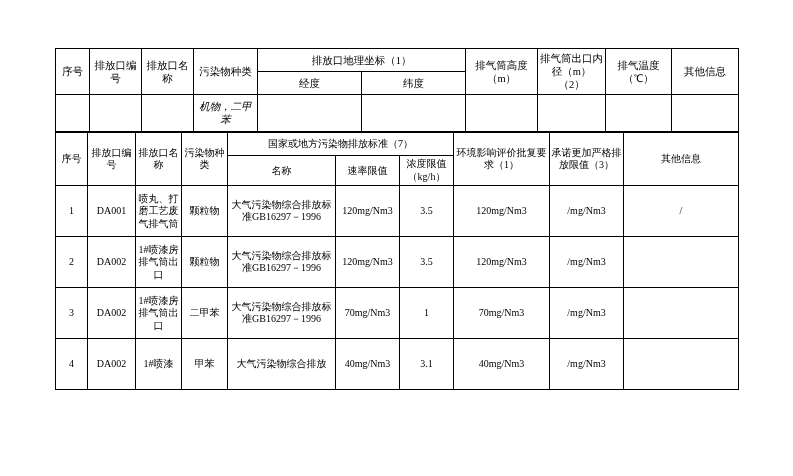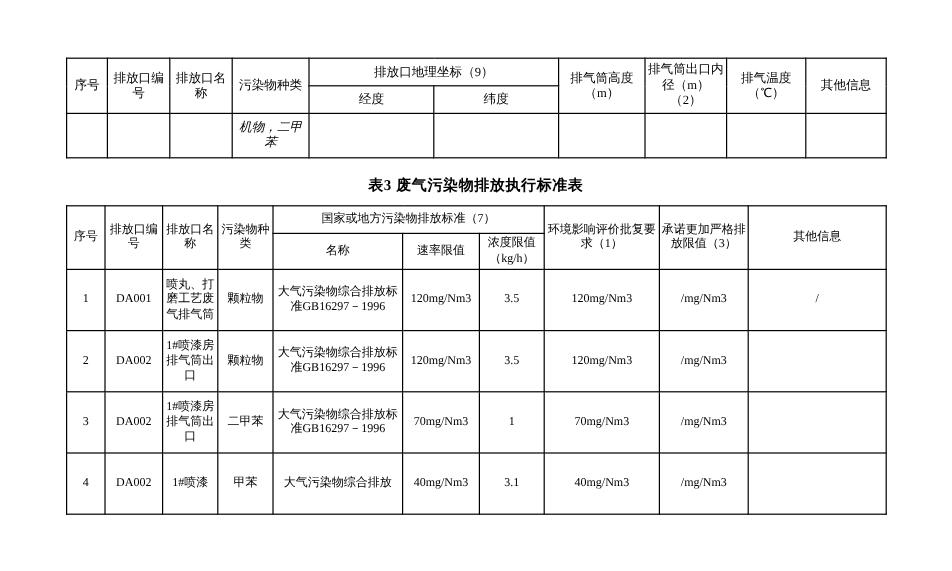--- a/index.html
+++ b/index.html
@@ -100,21 +100,21 @@
       <col style="width:68px">
       <col style="width:66px">
       <col style="width:67px">
     </colgroup>
     <tbody>
       <tr class="hdr">
         <td rowspan="2">序号</td>
         <td rowspan="2" class="cell-narrow">排放口编号</td>
         <td rowspan="2" class="cell-narrow">排放口名称</td>
         <td rowspan="2" class="cell-narrow">污染物种类</td>
-        <td colspan="2">排放口地理坐标（9）</td>
+        <td colspan="2">排放口地理坐标（1）</td>
         <td rowspan="2">排气筒高度（m）</td>
         <td rowspan="2">排气筒出口内径（m）（2）</td>
         <td rowspan="2">排气温度（℃）</td>
         <td rowspan="2">其他信息</td>
       </tr>
       <tr class="hdr">
         <td>经度</td>
         <td>纬度</td>
       </tr>
       <tr class="data-row">
@@ -126,21 +126,20 @@
         <td></td>
         <td></td>
         <td></td>
         <td></td>
         <td></td>
       </tr>
     </tbody>
   </table>
 
 
-  <div class="table-caption">表3 废气污染物排放执行标准表</div>
 
   <table id="table-standards">
     <colgroup>
       <col style="width:32px">
       <col style="width:48px">
       <col style="width:46px">
       <col style="width:46px">
       <col style="width:108px">
       <col style="width:64px">
       <col style="width:54px">

